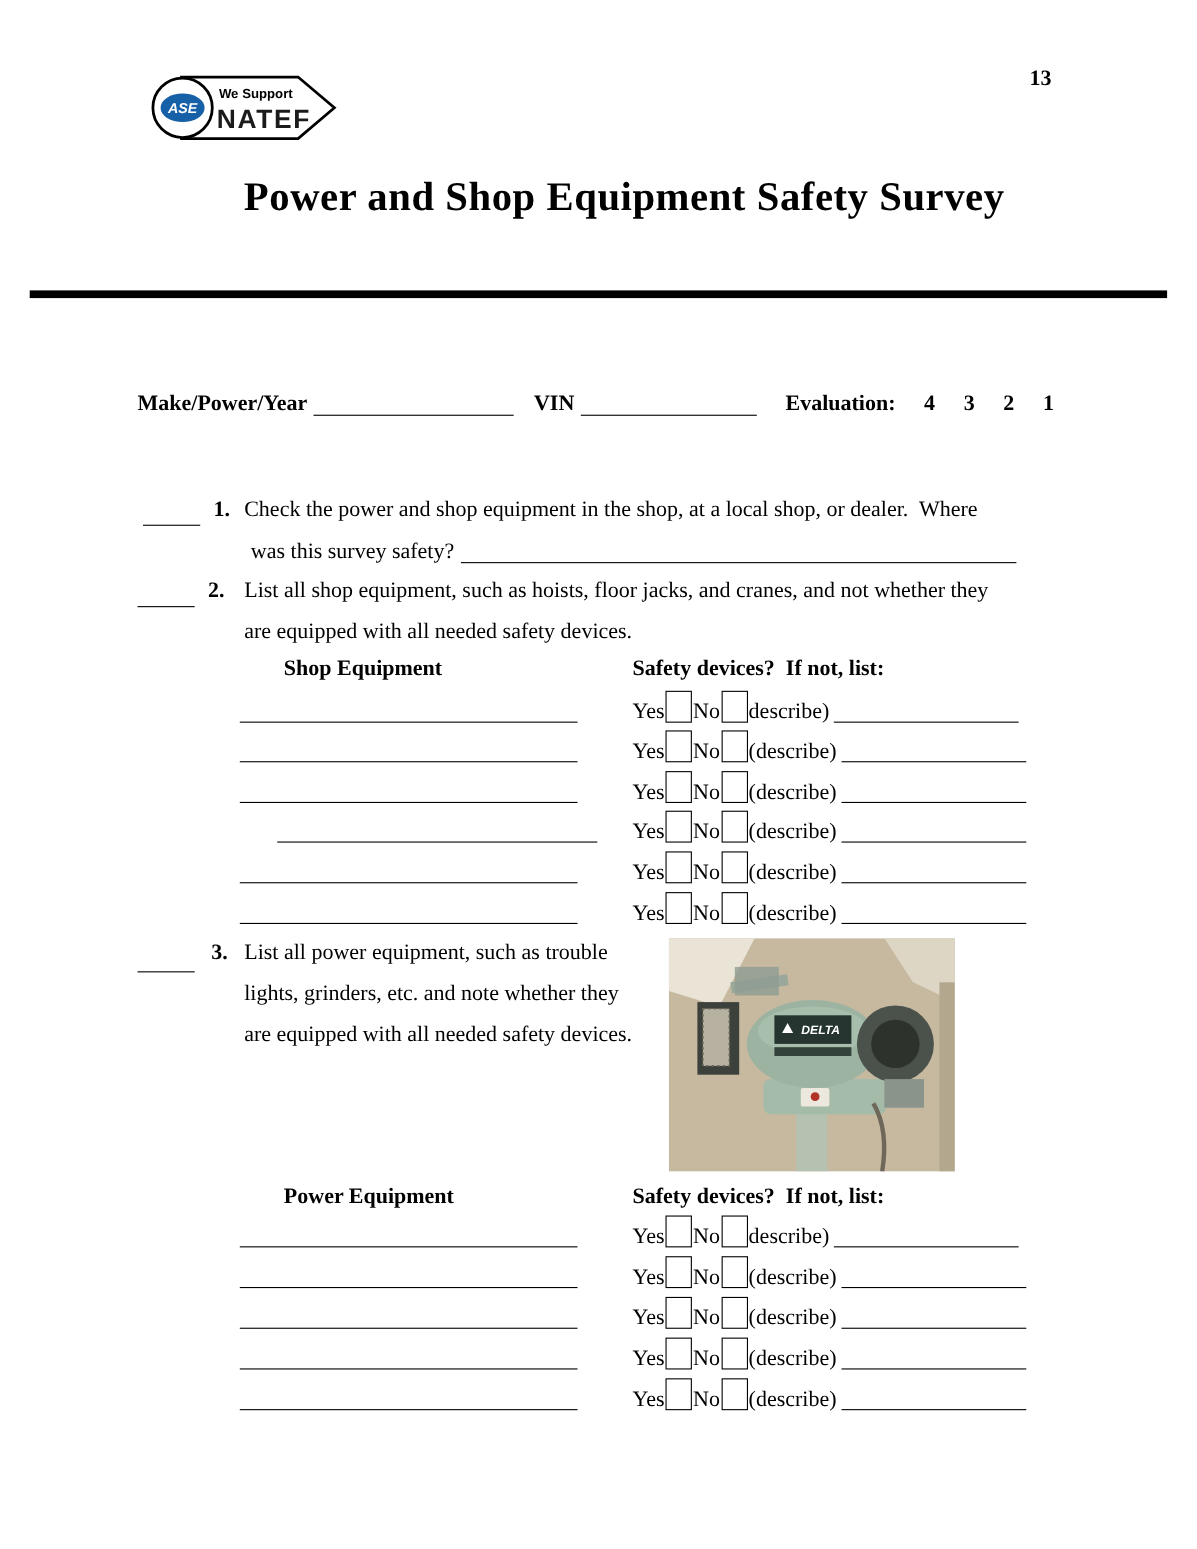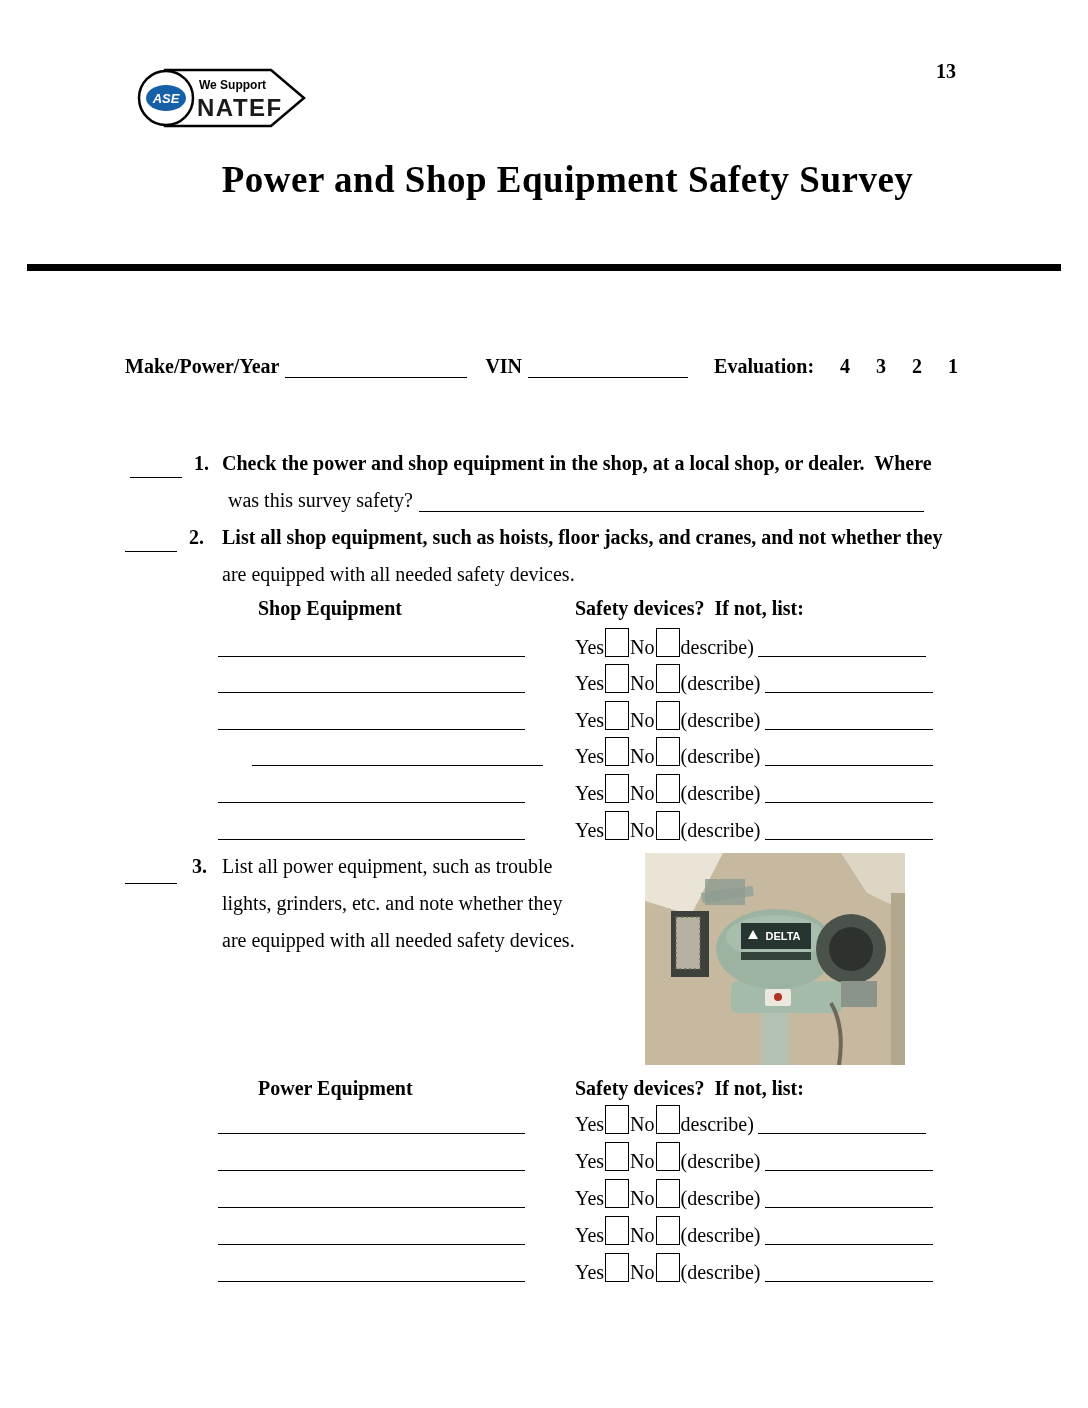--- a/index.html
+++ b/index.html
@@ -27,21 +27,21 @@
   .q-num{position:absolute;font-size:20px;font-weight:bold;}
   .q-line{position:absolute;font-size:20px;}
   .col-head{position:absolute;font-size:20px;font-weight:bold;}
   .rows{position:absolute;left:0;width:1088px;}
   .srow{position:relative;height:36.6px;}
   .eq-blank{position:absolute;left:218px;bottom:3px;width:307px;border-bottom:1.6px solid #000;height:0;}
   .srow.indent .eq-blank{left:252px;width:291px;}
   .safety{position:absolute;left:575px;bottom:3px;display:flex;align-items:flex-end;font-size:20px;line-height:1;text-align:right;}
   .cb{width:24px;height:29px;border:1.6px solid #000;background:#fff;margin:0 1px;box-sizing:border-box;}
   .desc-blank{width:168px;border-bottom:1.6px solid #000;margin-left:4px;height:0;}
-  .photo{left:645px;top:853px;width:260px;height:272px;}
+  .photo{left:608px;top:853px;width:260px;height:272px;font-style:italic;}
   svg text{font-family:"Liberation Sans","DejaVu Sans",sans-serif;}
 </style>
 </head>
 <body>
 
 <div class="page">
 
   <div class="abs page-num">13</div>
 
   <div class="abs logo">
@@ -60,28 +60,28 @@
 
   <div class="abs rule"></div>
 
 
   <div class="abs hrow" style="left:125px;top:355px;">
     <span class="lbl">Make/Power/Year</span><span class="blank b182"></span><span class="lbl gap">VIN</span><span class="blank b160"></span><span class="lbl" style="margin-left:26px;">Evaluation:</span><span class="score">4</span><span class="score">3</span><span class="score">2</span><span class="score">1</span>
   </div>
 
   <div class="abs score-blank" style="left:130px;top:477px;"></div>
   <div class="q-num" style="left:194px;top:452px;">1.</div>
-  <div class="q-line pre" style="left:222px;top:452px;font-weight:bold;">Check the power and shop equipment in the shop, at a local shop, or dealer.  Where</div>
+  <div class="q-line pre" style="left:222px;top:452px;">Check the power and shop equipment in the shop, at a local shop, or dealer.  Where</div>
   <div class="q-line" style="left:228px;top:489px;white-space:nowrap;">
     <span>was this survey safety?</span><span class="blank b505"></span>
   </div>
 
   <div class="abs score-blank" style="left:125px;top:551px;"></div>
   <div class="q-num" style="left:189px;top:526px;">2.</div>
-  <div class="q-line" style="left:222px;top:526px;font-weight:bold;">List all shop equipment, such as hoists, floor jacks, and cranes, and not whether they</div>
+  <div class="q-line" style="left:222px;top:526px;">List all shop equipment, such as hoists, floor jacks, and cranes, and not whether they</div>
   <div class="q-line" style="left:222px;top:563px;">are equipped with all needed safety devices.</div>
 
   <div class="col-head" style="left:258px;top:597px;">Shop Equipment</div>
   <div class="col-head pre" style="left:575px;top:597px;">Safety devices?  If not, list:</div>
 
   <div class="rows" style="top:623px;">
     <div class="srow">
       <span class="eq-blank"></span>
       <span class="safety">
         <span>Yes</span>

